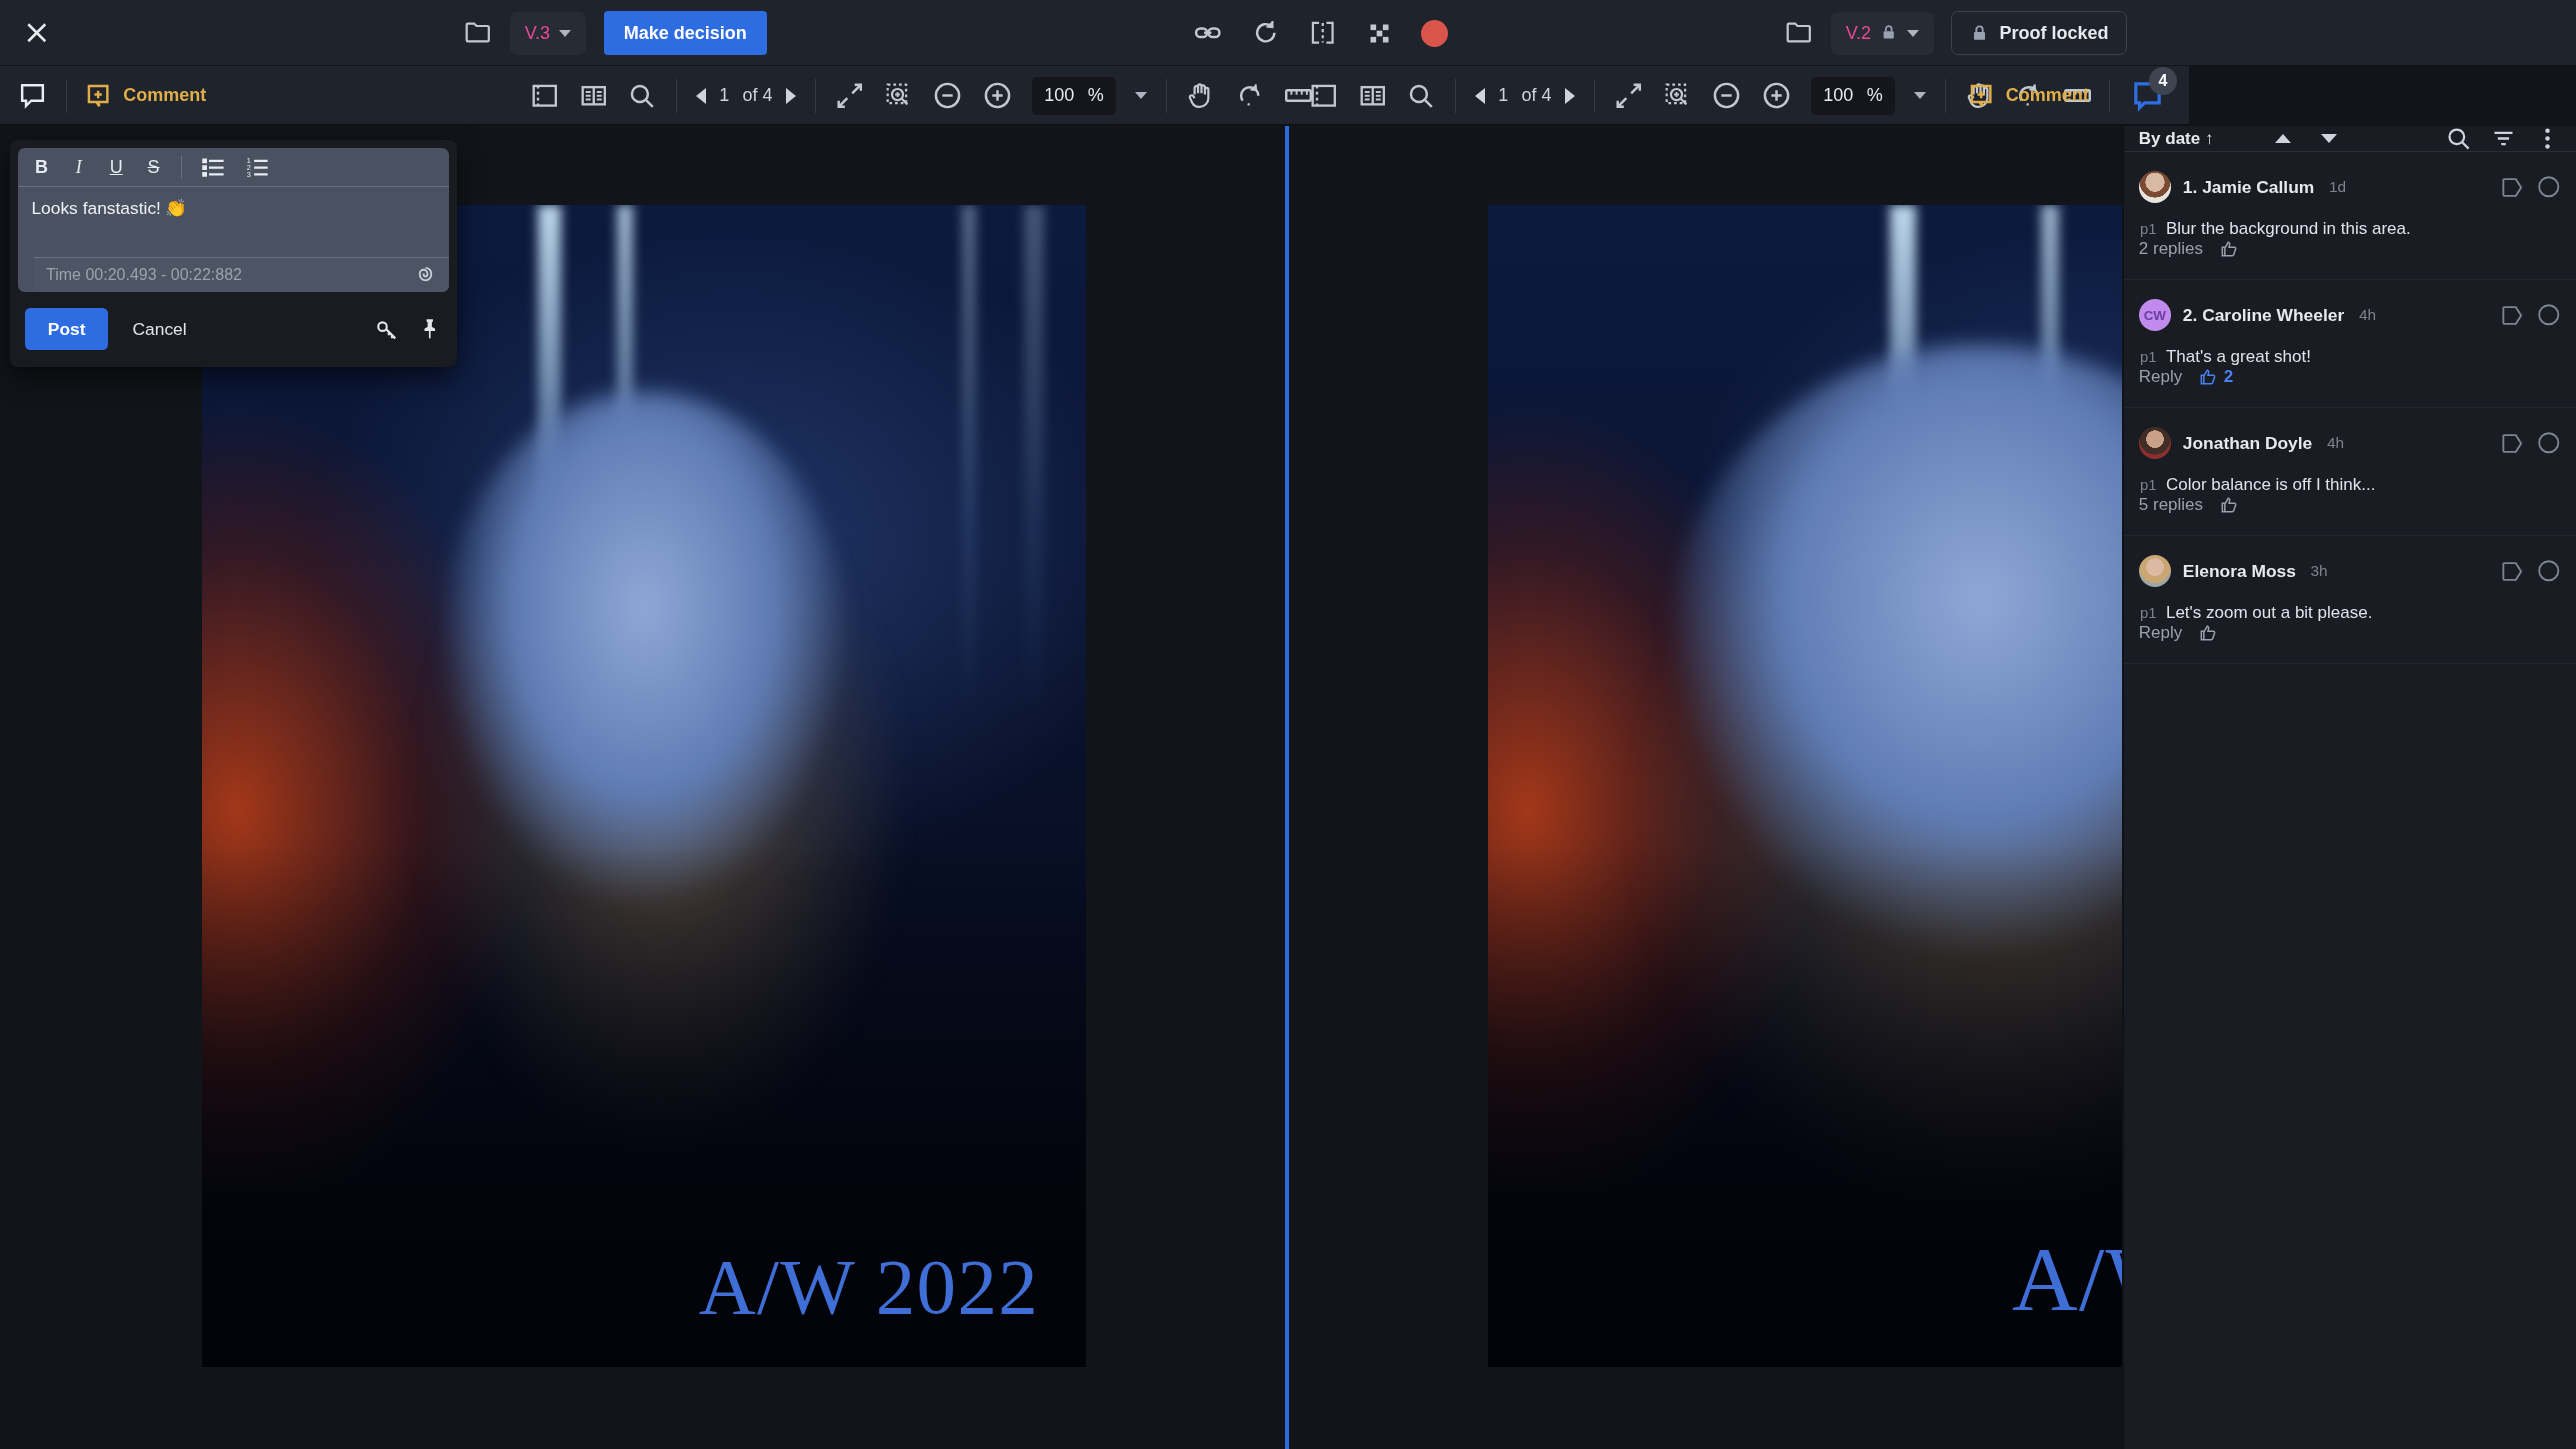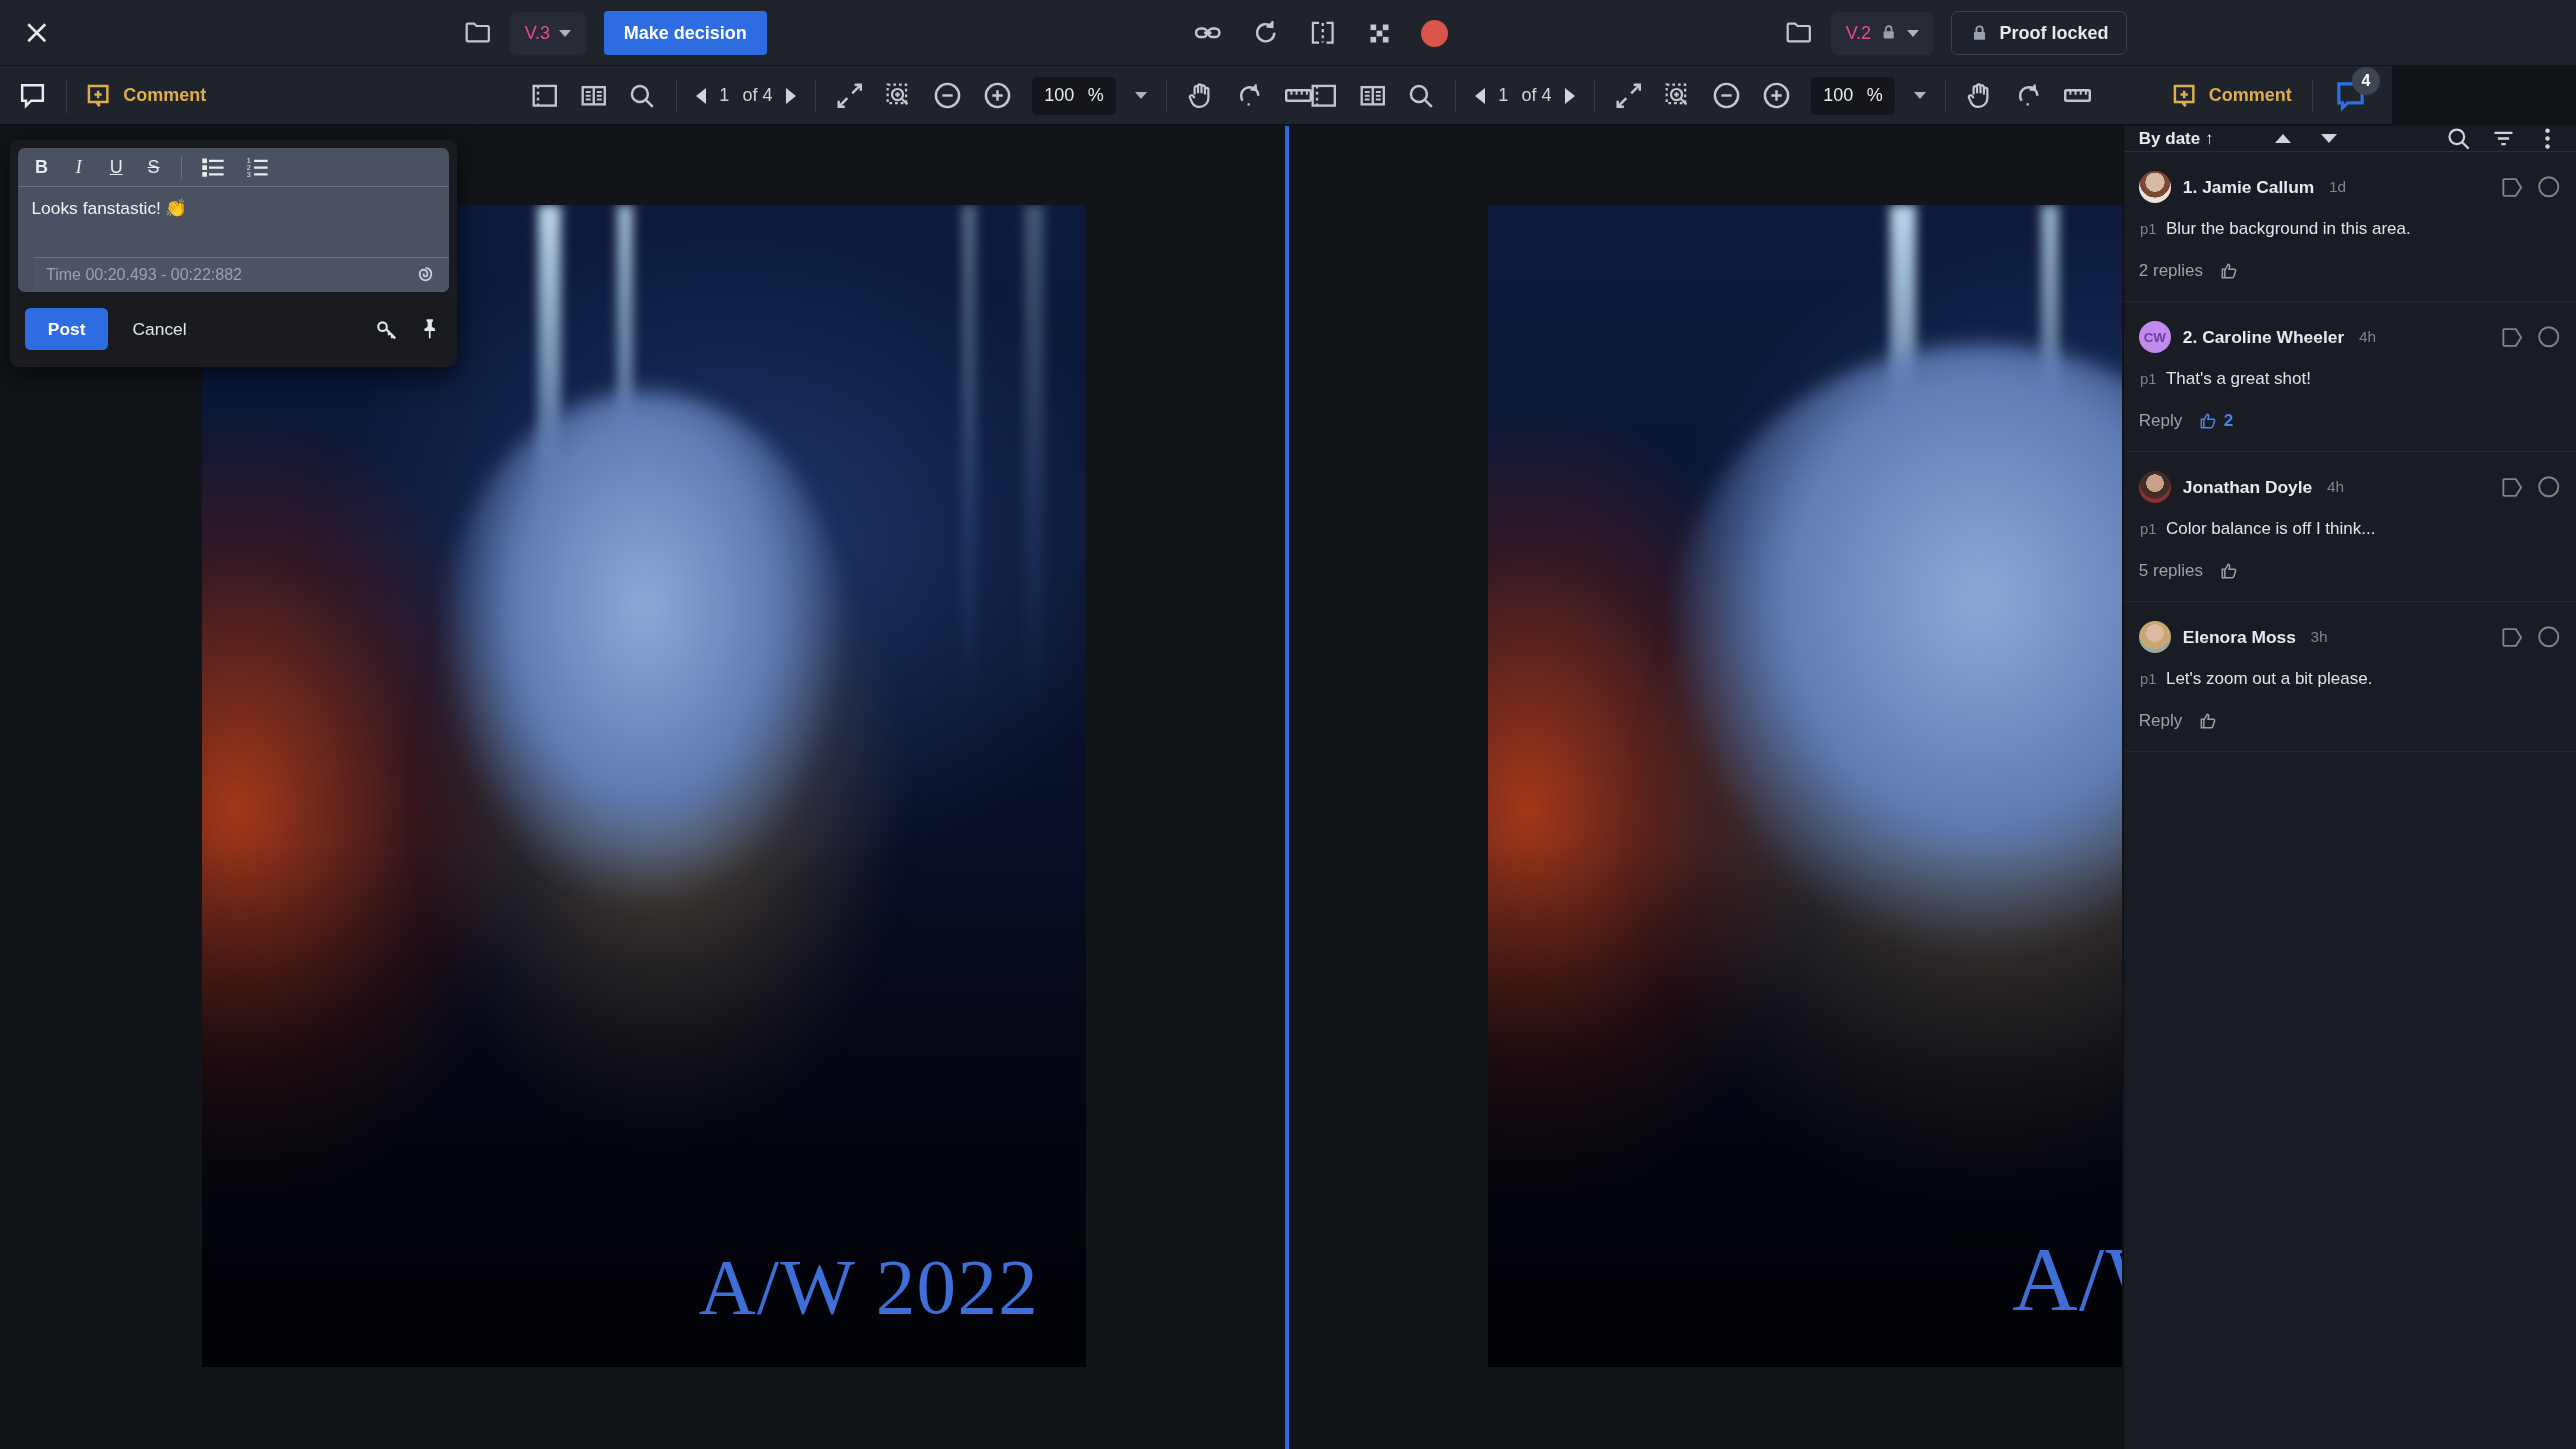--- a/index.html
+++ b/index.html
@@ -31,21 +31,21 @@
     border-top:7.4px solid #aeb4bf;}
   .btn-primary{ background:var(--blue); color:#fff; font-weight:bold; font-size:18px;
     border:none; border-radius:4px; height:44px; padding:0 20px; cursor:pointer;}
   .grp-center-icons{ position:absolute; left:1193px; top:0; height:66px; display:flex; align-items:center; gap:28px;}
   .record-dot{ width:27px; height:27px; border-radius:50%; background:#d9544a;}
   .grp-version-right{ position:absolute; left:1784px; top:0; height:66px; display:flex; align-items:center; gap:17.4px;}
   .proof-locked{ border:1.3px solid #3c424e; border-radius:6.7px; height:44px; padding:0 17.4px;
     display:flex; align-items:center; gap:10.7px; color:#e6e9ee; font-size:18px; font-weight:bold;}
 
   
-  .toolbar{ position:absolute; left:0; top:66px; width:2392px; height:59px;
+  .toolbar{ position:absolute; left:0; top:66px; width:2189px; height:59px;
     background:var(--bar); border-bottom:1.3px solid #0c0e12; }
   .tb-left{ position:absolute; left:17.4px; top:0; height:59px; display:flex; align-items:center; gap:17.4px;}
   .vdiv{ width:1.3px; height:34px; background:var(--divline);}
   .comment-btn{ display:flex; align-items:center; gap:9.4px; color:var(--yellow);
     font-size:18px; font-weight:bold; cursor:pointer; background:none; border:none;}
   .pane-controls{ position:absolute; top:0; height:59px; display:flex; align-items:center; gap:19px;}
   .pc-left{ left:530px; } .pc-right{ left:1309px; }
   .pagenav{ display:flex; align-items:center; gap:13.4px; color:#cfd4db; font-size:18px;}
   .tri-l{ width:0;height:0;border-top:8px solid transparent;border-bottom:8px solid transparent;border-right:10px solid #cfd4db; cursor:pointer;}
   .tri-r{ width:0;height:0;border-top:8px solid transparent;border-bottom:8px solid transparent;border-left:10px solid #cfd4db; cursor:pointer;}
@@ -105,21 +105,21 @@
   .av-photo1{ background:radial-gradient(circle at 50% 35%, #d8b9a4 0 36%, #7b4a33 37% 58%, #e8e3dc 59%);}
   .av-cw{ background:#c08bed; color:#6b3fa0;}
   .av-photo2{ background:radial-gradient(circle at 50% 38%, #c9a188 0 34%, #402e26 35% 60%, #8c2f2f 61%);}
   .av-photo3{ background:radial-gradient(circle at 50% 38%, #dcb9a2 0 34%, #c9a672 35% 62%, #9aa7a4 63%);}
   .cname{ font-size:17.4px; font-weight:bold; color:#e6e9ee; white-space:nowrap;}
   .ctime{ font-size:15.4px; color:#7c8491; margin-left:2.7px;}
   .citem-icons{ margin-left:auto; display:flex; align-items:center; gap:10.7px; color:#7c8491;}
   .crow2{ display:flex; align-items:baseline; gap:9.4px; margin-top:16px; padding-left:1.3px;}
   .pref{ font-size:14.8px; color:#7c8491;}
   .ctext{ font-size:17px; color:#dfe3ea;}
-  .crow3{ display:flex; align-items:center; gap:16px; margin-top:22px; color:#9aa1ae; font-size:17px;}
+  .crow3{ display:flex; align-items:center; gap:16px; margin-top:0; color:#9aa1ae; font-size:17px;}
   .like{ display:flex; align-items:center; gap:5.4px; cursor:pointer; color:#9aa1ae;}
   .like.liked{ color:#4a83f0; font-weight:bold;}
   .footer-link{ cursor:pointer;}
 
   
   .composer{ position:absolute; left:10px; top:140px; width:447px; z-index:50;
     background:#191b21; border-radius:8px; box-shadow:0 9.4px 27px rgba(0,0,0,.6);}
   .editor{ margin:8px 8px 0 8px; background:#4a5160; border-radius:6.7px; overflow:hidden;}
   .fmt-bar{ height:39px; display:flex; align-items:center; gap:17.4px; padding:0 13.4px;
     border-bottom:1.3px solid #6a7180; color:#e6eaf1;}

